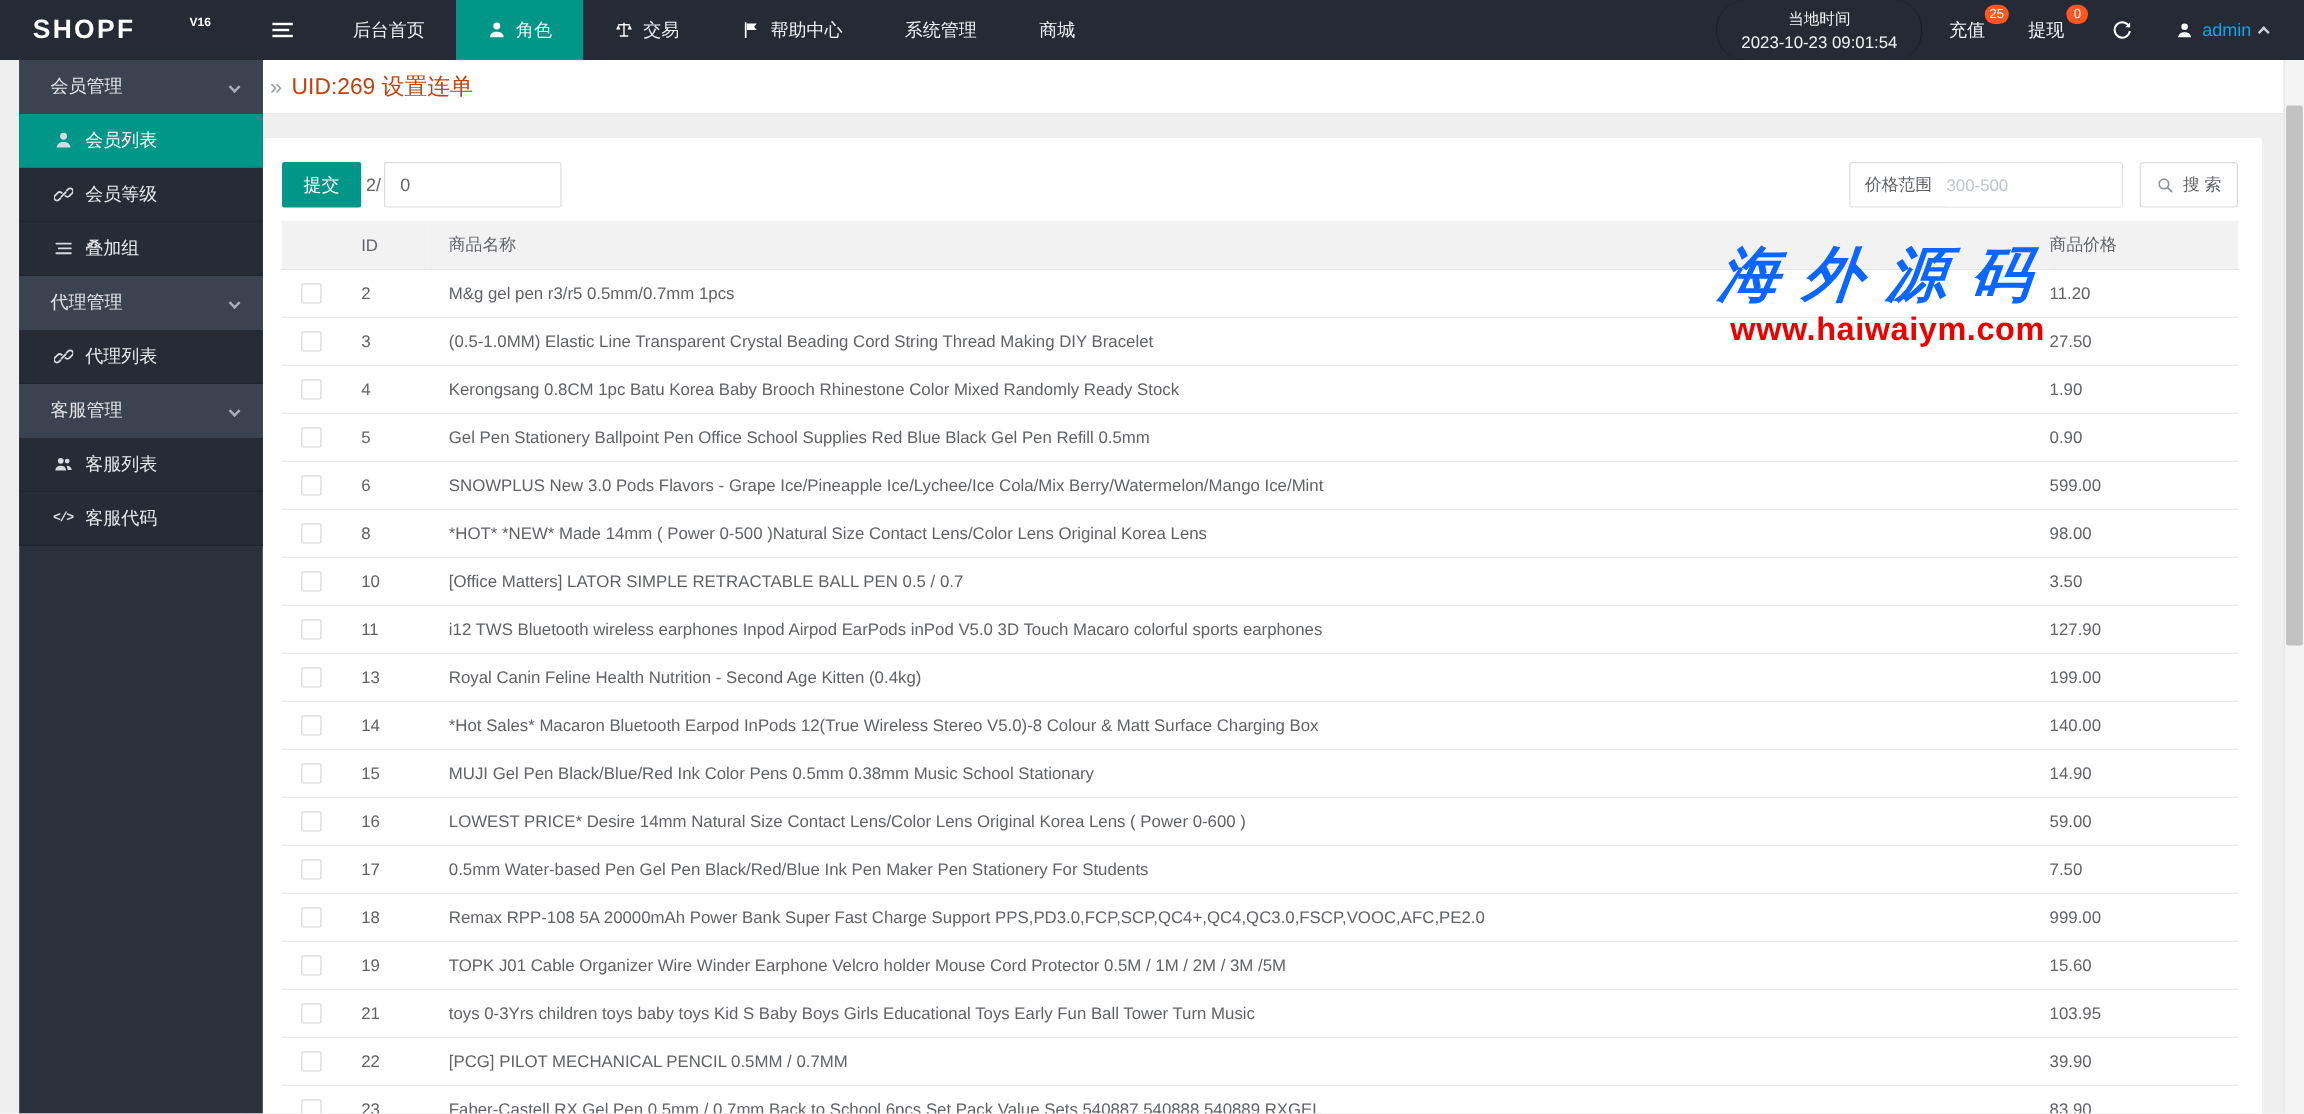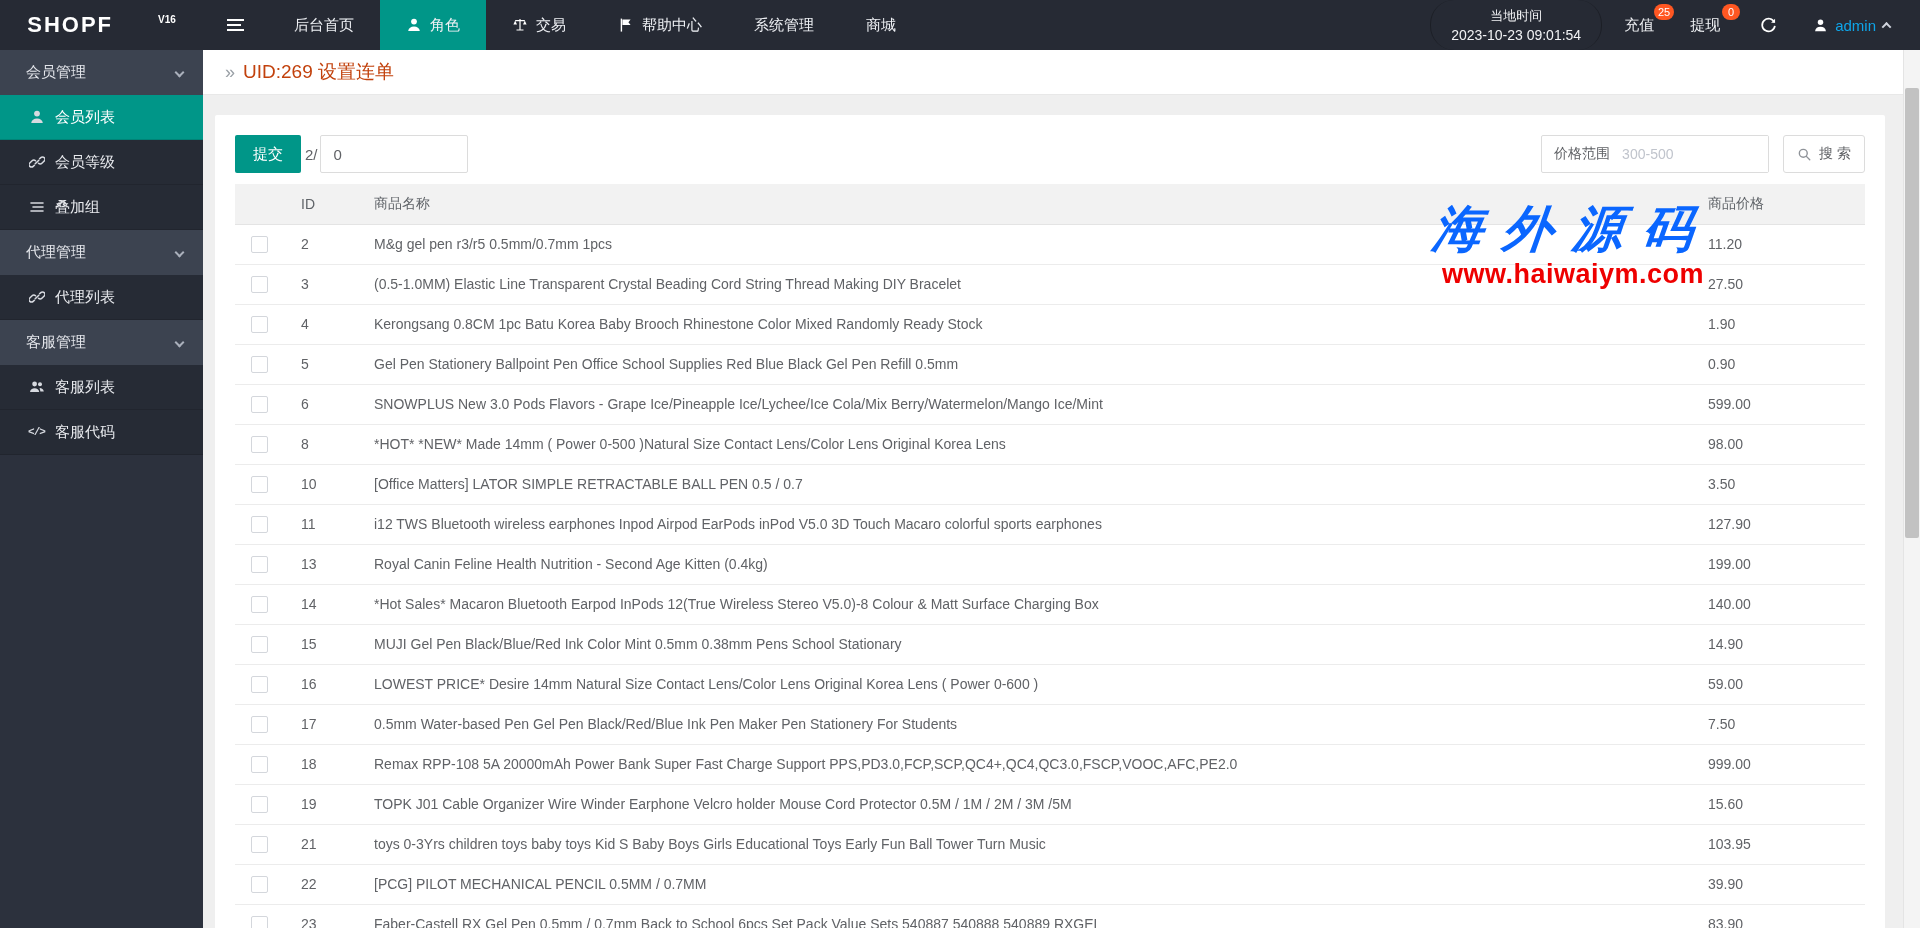--- a/index.html
+++ b/index.html
@@ -27,21 +27,21 @@
   .badge { position:absolute; top:4px; right:-6px; min-width:18px; height:16px; padding:0 4px; background:#ff5722; color:#fff; font-size:11px; line-height:16px; text-align:center; border-radius:9px; }
   .tb-iconbtn { display:flex; align-items:center; padding:0 16px; margin-left:10px; cursor:pointer; }
   .tb-iconbtn svg { width:17px; height:17px; }
   .tb-user { display:flex; align-items:center; gap:7px; padding:0 14px; margin-left:6px; color:#0ea5e9; font-size:15px; cursor:pointer; }
   .tb-user svg { width:15px; height:15px; }
   .chev { display:inline-block; width:7px; height:7px; border-right:2px solid #cfd3dc; border-bottom:2px solid #cfd3dc; }
   .chev.up { transform:rotate(-135deg) translate(-1px,-1px); }
   .chev.down { transform:rotate(45deg); }
 
   
-  .sidebar { position:absolute; top:50px; left:0; bottom:0; width:203px; background:#2c313d; z-index:20; }
+  .sidebar { position:absolute; top:50px; left:16px; bottom:0; width:203px; background:#2c313d; z-index:20; }
   .side-row { height:45px; display:flex; align-items:center; position:relative; font-size:15px; cursor:pointer; }
   .side-group { background:#3c4350; color:#e3e5ea; padding-left:26px; }
   .side-group .chev { position:absolute; right:20px; border-color:#aab0bb; }
   .side-item { background:#262b35; color:#e8eaee; padding-left:28px; border-bottom:1px solid rgba(0,0,0,.12); }
   .side-item .s-icon { width:17px; height:17px; margin-right:10px; display:flex; align-items:center; justify-content:center; color:#d7dae0; }
   .side-item .s-icon svg { width:16px; height:16px; }
   .side-item.active { background:#009688; color:#fff; }
   .code-glyph { font-family:"Liberation Mono","DejaVu Sans Mono",monospace; font-size:11px; font-weight:bold; letter-spacing:-1px; }
 
   
@@ -331,21 +331,21 @@
   <tr>
     <td class="c-check"><span class="checkbox"></span></td>
     <td class="c-id">14</td>
     <td class="c-name">*Hot Sales* Macaron Bluetooth Earpod InPods 12(True Wireless Stereo V5.0)-8 Colour &amp; Matt Surface Charging Box</td>
     <td class="c-price">140.00</td>
   </tr>
 
   <tr>
     <td class="c-check"><span class="checkbox"></span></td>
     <td class="c-id">15</td>
-    <td class="c-name">MUJI Gel Pen Black/Blue/Red Ink Color Mint 0.5mm 0.38mm Pens School Stationary</td>
+    <td class="c-name">MUJI Gel Pen Black/Blue/Red Ink Color Pens 0.5mm 0.38mm Music School Stationary</td>
     <td class="c-price">14.90</td>
   </tr>
 
   <tr>
     <td class="c-check"><span class="checkbox"></span></td>
     <td class="c-id">16</td>
     <td class="c-name">LOWEST PRICE* Desire 14mm Natural Size Contact Lens/Color Lens Original Korea Lens ( Power 0-600 )</td>
     <td class="c-price">59.00</td>
   </tr>
 

